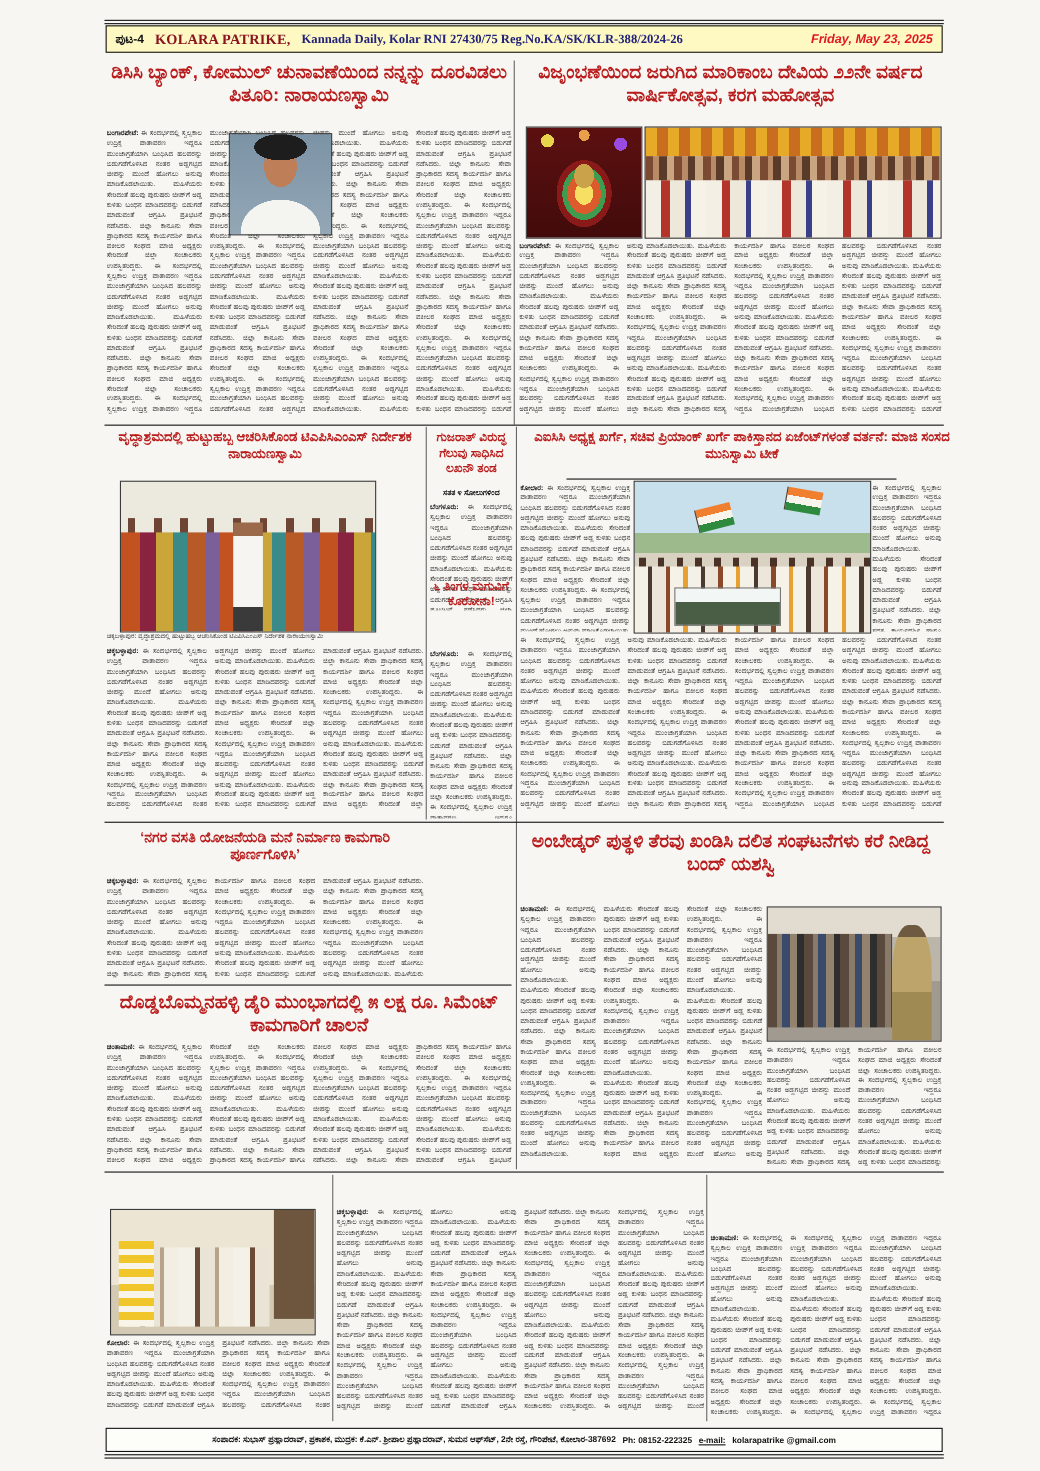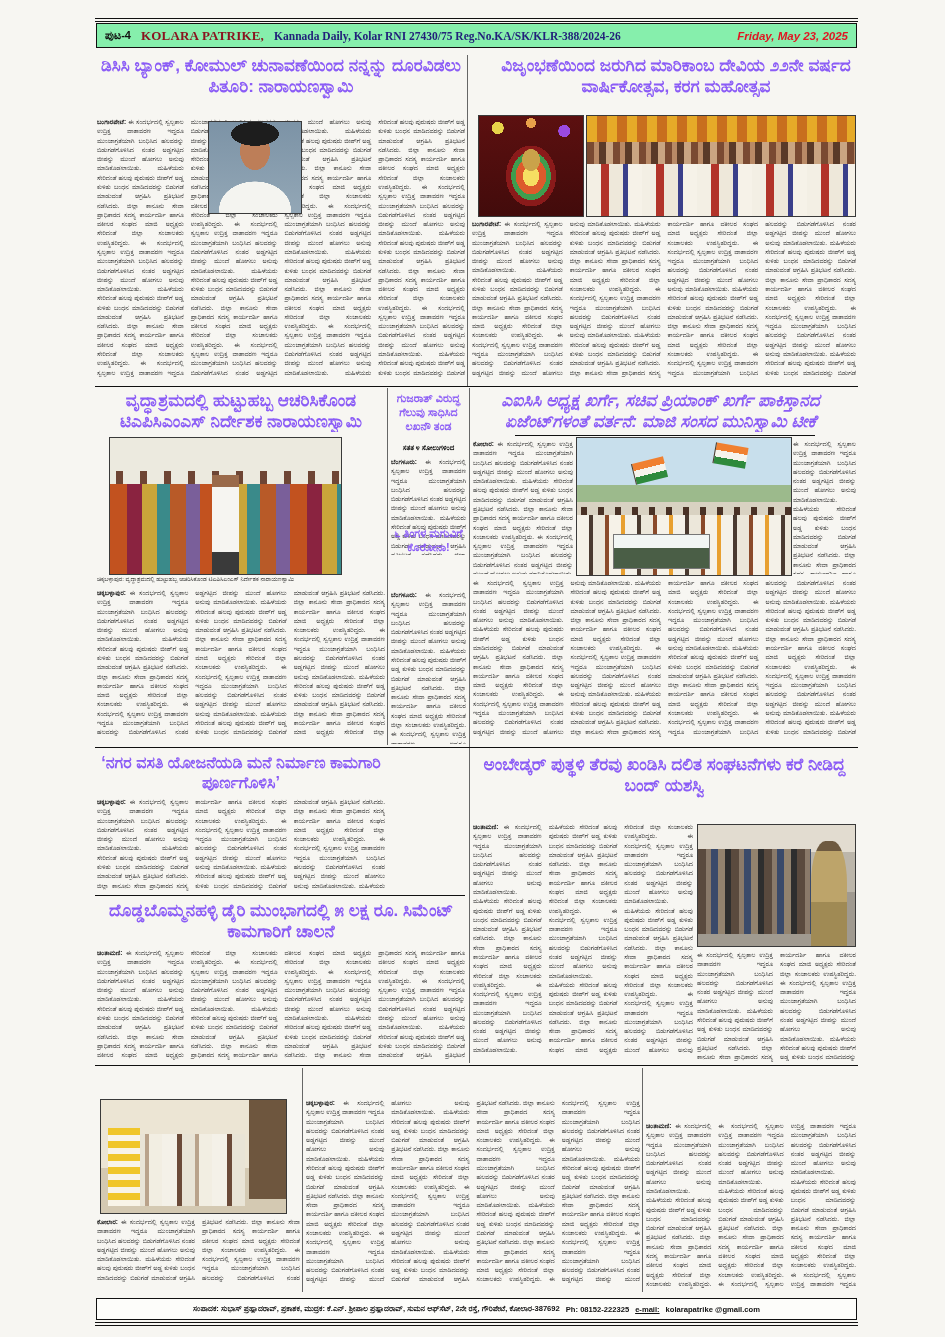--- a/index.html
+++ b/index.html
@@ -2,29 +2,29 @@
 <html><head>
 <meta charset="utf-8">
 <style>
   html,body{margin:0;padding:0;}
   body{width:945px;height:1337px;background:#f7f6f2;font-family:"Liberation Sans",sans-serif;position:relative;}
   .abs{position:absolute;}
   .frame{position:absolute;left:95px;top:18px;width:763px;height:1308px;}
   .rule-top,.rule-bottom{position:absolute;left:0;right:0;height:2px;border-top:1px solid #111;border-bottom:1px solid #111;}
   .rule-top{top:0;}
   .rule-bottom{bottom:0;}
-  .mast{position:absolute;left:1px;right:1px;top:5px;height:25px;border:1px solid #111;background:#86efac;display:flex;align-items:center;padding:0 8px;box-sizing:border-box;gap:10px;}
+  .mast{position:absolute;left:1px;right:1px;top:5px;height:25px;border:1px solid #111;background:#fef9c3;display:flex;align-items:center;padding:0 8px;box-sizing:border-box;gap:10px;}
   .mast .pg{font-weight:bold;font-size:11px;color:#111;}
   .mast .nm{font-family:"Liberation Serif",serif;font-weight:bold;font-size:13px;color:#8a1420;letter-spacing:.2px;text-align:right;}
   .mast .inf{font-family:"Liberation Serif",serif;font-weight:bold;font-size:11.5px;color:#22227a;}
   .mast .dt{margin-left:auto;font-weight:bold;font-style:italic;font-size:11.5px;color:#e01622;}
-  .hl{font-weight:bold;color:#8b5cf6;text-align:center;line-height:1.25;}
+  .hl{font-weight:bold;color:#b91c1c;text-align:center;line-height:1.25;}
   .hl-xl{font-size:17px;}
-  .hl-lg{font-size:17px;}
-  .hl-md{font-size:16px;}
+  .hl-lg{font-size:12px;}
+  .hl-md{font-size:13px;}
   .hl-sm{font-size:11px;}
   .headrule{height:1px;background:#111;}
   .bt{font-size:6.4px;line-height:1.45;text-align:justify;color:#161616;overflow:hidden;column-gap:7px;}
   .c2{column-count:2;}.c3{column-count:3;}.c4{column-count:4;}
   .dl{font-weight:bold;}
   .vline{position:absolute;width:1px;background:#666;}
   .hline{position:absolute;height:1px;background:#111;}
   .cap{font-size:6px;line-height:1.3;color:#111;overflow:hidden;}
   .photo{position:absolute;border:1px solid #3a3a3a;overflow:hidden;background:#cfc8ba;}
   .photo i{position:absolute;display:block;}
@@ -79,21 +79,21 @@
 
   <div class="abs hl hl-xl" style="left:2px;top:37px;width:368px;height:58px;overflow:hidden;">ಡಿಸಿಸಿ ಬ್ಯಾಂಕ್, ಕೋಮುಲ್ ಚುನಾವಣೆಯಿಂದ ನನ್ನನ್ನು ದೂರವಿಡಲು ಪಿತೂರಿ: ನಾರಾಯಣಸ್ವಾಮಿ</div>
   <div class="abs bt c4" style="left:2px;top:99px;width:368px;height:267px;">
     <b class="dl">ಬಂಗಾರಪೇಟೆ:</b>
     <span> ಈ ಸಂದರ್ಭದಲ್ಲಿ ಸ್ವಲ್ಪಕಾಲ ಉದ್ರಿಕ್ತ ವಾತಾವರಣ ಇದ್ದರೂ ಮುಂಜಾಗ್ರತೆಯಾಗಿ ಬಂಧಿಸಿದ ಹಲವರನ್ನು ಬಿಡುಗಡೆಗೊಳಿಸಿದ ನಂತರ ಅಡ್ಡಗಟ್ಟಿದ ಜೀಪನ್ನು ಮುಂದೆ ಹೋಗಲು ಅನುವು ಮಾಡಿಕೊಡಲಾಯಿತು. ಮಹಿಳೆಯರು ಸೇರಿದಂತೆ ಹಲವು ಪುರುಷರು ಜೀಪ್‌ಗೆ ಅಡ್ಡ ಕುಳಿತು ಬಂಧನ ಮಾಡಿದವರನ್ನು ಬಿಡುಗಡೆ ಮಾಡುವಂತೆ ಆಗ್ರಹಿಸಿ ಪ್ರತಿಭಟನೆ ನಡೆಸಿದರು. ಜಿಲ್ಲಾ ಕಾನೂನು ಸೇವಾ ಪ್ರಾಧಿಕಾರದ ಸದಸ್ಯ ಕಾರ್ಯದರ್ಶಿ ಹಾಗೂ ವಕೀಲರ ಸಂಘದ ಮಾಜಿ ಅಧ್ಯಕ್ಷರು ಸೇರಿದಂತೆ ಜಿಲ್ಲಾ ಸಂಚಾಲಕರು ಉಪಸ್ಥಿತರಿದ್ದರು. ಈ ಸಂದರ್ಭದಲ್ಲಿ ಸ್ವಲ್ಪಕಾಲ ಉದ್ರಿಕ್ತ ವಾತಾವರಣ ಇದ್ದರೂ ಮುಂಜಾಗ್ರತೆಯಾಗಿ ಬಂಧಿಸಿದ ಹಲವರನ್ನು ಬಿಡುಗಡೆಗೊಳಿಸಿದ ನಂತರ ಅಡ್ಡಗಟ್ಟಿದ ಜೀಪನ್ನು ಮುಂದೆ ಹೋಗಲು ಅನುವು ಮಾಡಿಕೊಡಲಾಯಿತು. ಮಹಿಳೆಯರು ಸೇರಿದಂತೆ ಹಲವು ಪುರುಷರು ಜೀಪ್‌ಗೆ ಅಡ್ಡ ಕುಳಿತು ಬಂಧನ ಮಾಡಿದವರನ್ನು ಬಿಡುಗಡೆ ಮಾಡುವಂತೆ ಆಗ್ರಹಿಸಿ ಪ್ರತಿಭಟನೆ ನಡೆಸಿದರು. ಜಿಲ್ಲಾ ಕಾನೂನು ಸೇವಾ ಪ್ರಾಧಿಕಾರದ ಸದಸ್ಯ ಕಾರ್ಯದರ್ಶಿ ಹಾಗೂ ವಕೀಲರ ಸಂಘದ ಮಾಜಿ ಅಧ್ಯಕ್ಷರು ಸೇರಿದಂತೆ ಜಿಲ್ಲಾ ಸಂಚಾಲಕರು ಉಪಸ್ಥಿತರಿದ್ದರು. ಈ ಸಂದರ್ಭದಲ್ಲಿ ಸ್ವಲ್ಪಕಾಲ ಉದ್ರಿಕ್ತ ವಾತಾವರಣ ಇದ್ದರೂ ಮುಂಜಾಗ್ರತೆಯಾಗಿ ಬಂಧಿಸಿದ ಹಲವರನ್ನು ಬಿಡುಗಡೆಗೊಳಿಸಿದ ನಂತರ ಅಡ್ಡಗಟ್ಟಿದ ಜೀಪನ್ನು ಮುಂದೆ ಹೋಗಲು ಅನುವು ಮಾಡಿಕೊಡಲಾಯಿತು. ಮಹಿಳೆಯರು ಸೇರಿದಂತೆ ಹಲವು ಪುರುಷರು ಜೀಪ್‌ಗೆ ಅಡ್ಡ ಕುಳಿತು ಬಂಧನ ಮಾಡಿದವರನ್ನು ಬಿಡುಗಡೆ ಮಾಡುವಂತೆ ಆಗ್ರಹಿಸಿ ಪ್ರತಿಭಟನೆ ನಡೆಸಿದರು. ಜಿಲ್ಲಾ ಕಾನೂನು ಸೇವಾ ಪ್ರಾಧಿಕಾರದ ಸದಸ್ಯ ಕಾರ್ಯದರ್ಶಿ ಹಾಗೂ ವಕೀಲರ ಸಂಘದ ಮಾಜಿ ಅಧ್ಯಕ್ಷರು ಸೇರಿದಂತೆ ಜಿಲ್ಲಾ ಸಂಚಾಲಕರು ಉಪಸ್ಥಿತರಿದ್ದರು. ಈ ಸಂದರ್ಭದಲ್ಲಿ ಸ್ವಲ್ಪಕಾಲ ಉದ್ರಿಕ್ತ ವಾತಾವರಣ ಇದ್ದರೂ ಮುಂಜಾಗ್ರತೆಯಾಗಿ ಬಂಧಿಸಿದ ಹಲವರನ್ನು ಬಿಡುಗಡೆಗೊಳಿಸಿದ ನಂತರ ಅಡ್ಡಗಟ್ಟಿದ ಜೀಪನ್ನು ಮುಂದೆ ಹೋಗಲು ಅನುವು ಮಾಡಿಕೊಡಲಾಯಿತು. ಮಹಿಳೆಯರು ಸೇರಿದಂತೆ ಹಲವು ಪುರುಷರು ಜೀಪ್‌ಗೆ ಅಡ್ಡ ಕುಳಿತು ಬಂಧನ ಮಾಡಿದವರನ್ನು ಬಿಡುಗಡೆ ಮಾಡುವಂತೆ ಆಗ್ರಹಿಸಿ ಪ್ರತಿಭಟನೆ ನಡೆಸಿದರು. ಜಿಲ್ಲಾ ಕಾನೂನು ಸೇವಾ ಪ್ರಾಧಿಕಾರದ ಸದಸ್ಯ ಕಾರ್ಯದರ್ಶಿ ಹಾಗೂ ವಕೀಲರ ಸಂಘದ ಮಾಜಿ ಅಧ್ಯಕ್ಷರು ಸೇರಿದಂತೆ ಜಿಲ್ಲಾ ಸಂಚಾಲಕರು ಉಪಸ್ಥಿತರಿದ್ದರು. ಈ ಸಂದರ್ಭದಲ್ಲಿ ಸ್ವಲ್ಪಕಾಲ ಉದ್ರಿಕ್ತ ವಾತಾವರಣ ಇದ್ದರೂ ಮುಂಜಾಗ್ರತೆಯಾಗಿ ಬಂಧಿಸಿದ ಹಲವರನ್ನು ಬಿಡುಗಡೆಗೊಳಿಸಿದ ನಂತರ ಅಡ್ಡಗಟ್ಟಿದ ಜೀಪನ್ನು ಮುಂದೆ ಹೋಗಲು ಅನುವು ಮಾಡಿಕೊಡಲಾಯಿತು. ಮಹಿಳೆಯರು ಸೇರಿದಂತೆ ಹಲವು ಪುರುಷರು ಜೀಪ್‌ಗೆ ಅಡ್ಡ ಕುಳಿತು ಬಂಧನ ಮಾಡಿದವರನ್ನು ಬಿಡುಗಡೆ ಮಾಡುವಂತೆ ಆಗ್ರಹಿಸಿ ಪ್ರತಿಭಟನೆ ನಡೆಸಿದರು. ಜಿಲ್ಲಾ ಕಾನೂನು ಸೇವಾ ಪ್ರಾಧಿಕಾರದ ಸದಸ್ಯ ಕಾರ್ಯದರ್ಶಿ ಹಾಗೂ ವಕೀಲರ ಸಂಘದ ಮಾಜಿ ಅಧ್ಯಕ್ಷರು ಸೇರಿದಂತೆ ಜಿಲ್ಲಾ ಸಂಚಾಲಕರು ಉಪಸ್ಥಿತರಿದ್ದರು. ಈ ಸಂದರ್ಭದಲ್ಲಿ ಸ್ವಲ್ಪಕಾಲ ಉದ್ರಿಕ್ತ ವಾತಾವರಣ ಇದ್ದರೂ ಮುಂಜಾಗ್ರತೆಯಾಗಿ ಬಂಧಿಸಿದ ಹಲವರನ್ನು ಬಿಡುಗಡೆಗೊಳಿಸಿದ ನಂತರ ಅಡ್ಡಗಟ್ಟಿದ ಜೀಪನ್ನು ಮುಂದೆ ಹೋಗಲು ಅನುವು ಮಾಡಿಕೊಡಲಾಯಿತು. ಮಹಿಳೆಯರು ಸೇರಿದಂತೆ ಹಲವು ಪುರುಷರು ಜೀಪ್‌ಗೆ ಅಡ್ಡ ಕುಳಿತು ಬಂಧನ ಮಾಡಿದವರನ್ನು ಬಿಡುಗಡೆ ಮಾಡುವಂತೆ ಆಗ್ರಹಿಸಿ ಪ್ರತಿಭಟನೆ ನಡೆಸಿದರು. ಜಿಲ್ಲಾ ಕಾನೂನು ಸೇವಾ ಪ್ರಾಧಿಕಾರದ ಸದಸ್ಯ ಕಾರ್ಯದರ್ಶಿ ಹಾಗೂ ವಕೀಲರ ಸಂಘದ ಮಾಜಿ ಅಧ್ಯಕ್ಷರು ಸೇರಿದಂತೆ ಜಿಲ್ಲಾ ಸಂಚಾಲಕರು ಉಪಸ್ಥಿತರಿದ್ದರು. ಈ ಸಂದರ್ಭದಲ್ಲಿ ಸ್ವಲ್ಪಕಾಲ ಉದ್ರಿಕ್ತ ವಾತಾವರಣ ಇದ್ದರೂ ಮುಂಜಾಗ್ರತೆಯಾಗಿ ಬಂಧಿಸಿದ ಹಲವರನ್ನು ಬಿಡುಗಡೆಗೊಳಿಸಿದ ನಂತರ ಅಡ್ಡಗಟ್ಟಿದ ಜೀಪನ್ನು ಮುಂದೆ ಹೋಗಲು ಅನುವು ಮಾಡಿಕೊಡಲಾಯಿತು. ಮಹಿಳೆಯರು ಸೇರಿದಂತೆ ಹಲವು ಪುರುಷರು ಜೀಪ್‌ಗೆ ಅಡ್ಡ ಕುಳಿತು ಬಂಧನ ಮಾಡಿದವರನ್ನು ಬಿಡುಗಡೆ ಮಾಡುವಂತೆ ಆಗ್ರಹಿಸಿ ಪ್ರತಿಭಟನೆ ನಡೆಸಿದರು. ಜಿಲ್ಲಾ ಕಾನೂನು ಸೇವಾ ಪ್ರಾಧಿಕಾರದ ಸದಸ್ಯ ಕಾರ್ಯದರ್ಶಿ ಹಾಗೂ ವಕೀಲರ ಸಂಘದ ಮಾಜಿ ಅಧ್ಯಕ್ಷರು ಸೇರಿದಂತೆ ಜಿಲ್ಲಾ ಸಂಚಾಲಕರು ಉಪಸ್ಥಿತರಿದ್ದರು. ಈ ಸಂದರ್ಭದಲ್ಲಿ ಸ್ವಲ್ಪಕಾಲ ಉದ್ರಿಕ್ತ ವಾತಾವರಣ ಇದ್ದರೂ ಮುಂಜಾಗ್ರತೆಯಾಗಿ ಬಂಧಿಸಿದ ಹಲವರನ್ನು ಬಿಡುಗಡೆಗೊಳಿಸಿದ ನಂತರ ಅಡ್ಡಗಟ್ಟಿದ ಜೀಪನ್ನು ಮುಂದೆ ಹೋಗಲು ಅನುವು ಮಾಡಿಕೊಡಲಾಯಿತು. ಮಹಿಳೆಯರು ಸೇರಿದಂತೆ ಹಲವು ಪುರುಷರು ಜೀಪ್‌ಗೆ ಅಡ್ಡ ಕುಳಿತು ಬಂಧನ ಮಾಡಿದವರನ್ನು ಬಿಡುಗಡೆ ಮಾಡುವಂತೆ ಆಗ್ರಹಿಸಿ ಪ್ರತಿಭಟನೆ ನಡೆಸಿದರು. ಜಿಲ್ಲಾ ಕಾನೂನು ಸೇವಾ ಪ್ರಾಧಿಕಾರದ ಸದಸ್ಯ ಕಾರ್ಯದರ್ಶಿ ಹಾಗೂ ವಕೀಲರ ಸಂಘದ ಮಾಜಿ ಅಧ್ಯಕ್ಷರು ಸೇರಿದಂತೆ ಜಿಲ್ಲಾ ಸಂಚಾಲಕರು ಉಪಸ್ಥಿತರಿದ್ದರು. ಈ ಸಂದರ್ಭದಲ್ಲಿ ಸ್ವಲ್ಪಕಾಲ ಉದ್ರಿಕ್ತ ವಾತಾವರಣ ಇದ್ದರೂ ಮುಂಜಾಗ್ರತೆಯಾಗಿ ಬಂಧಿಸಿದ ಹಲವರನ್ನು ಬಿಡುಗಡೆಗೊಳಿಸಿದ ನಂತರ ಅಡ್ಡಗಟ್ಟಿದ ಜೀಪನ್ನು ಮುಂದೆ ಹೋಗಲು ಅನುವು ಮಾಡಿಕೊಡಲಾಯಿತು. ಮಹಿಳೆಯರು ಸೇರಿದಂತೆ ಹಲವು ಪುರುಷರು ಜೀಪ್‌ಗೆ ಅಡ್ಡ ಕುಳಿತು ಬಂಧನ ಮಾಡಿದವರನ್ನು ಬಿಡುಗಡೆ ಮಾಡುವಂತೆ ಆಗ್ರಹಿಸಿ ಪ್ರತಿಭಟನೆ ನಡೆಸಿದರು. ಜಿಲ್ಲಾ ಕಾನೂನು ಸೇವಾ ಪ್ರಾಧಿಕಾರದ ಸದಸ್ಯ ಕಾರ್ಯದರ್ಶಿ ಹಾಗೂ ವಕೀಲರ ಸಂಘದ ಮಾಜಿ ಅಧ್ಯಕ್ಷರು ಸೇರಿದಂತೆ ಜಿಲ್ಲಾ ಸಂಚಾಲಕರು ಉಪಸ್ಥಿತರಿದ್ದರು. ಈ ಸಂದರ್ಭದಲ್ಲಿ ಸ್ವಲ್ಪಕಾಲ ಉದ್ರಿಕ್ತ ವಾತಾವರಣ ಇದ್ದರೂ ಮುಂಜಾಗ್ರತೆಯಾಗಿ ಬಂಧಿಸಿದ ಹಲವರನ್ನು ಬಿಡುಗಡೆಗೊಳಿಸಿದ ನಂತರ ಅಡ್ಡಗಟ್ಟಿದ ಜೀಪನ್ನು ಮುಂದೆ ಹೋಗಲು ಅನುವು ಮಾಡಿಕೊಡಲಾಯಿತು. ಮಹಿಳೆಯರು ಸೇರಿದಂತೆ ಹಲವು ಪುರುಷರು ಜೀಪ್‌ಗೆ ಅಡ್ಡ ಕುಳಿತು ಬಂಧನ ಮಾಡಿದವರನ್ನು ಬಿಡುಗಡೆ ಮಾಡುವಂತೆ ಆಗ್ರಹಿಸಿ ಪ್ರತಿಭಟನೆ ನಡೆಸಿದರು. ಜಿಲ್ಲಾ ಕಾನೂನು ಸೇವಾ ಪ್ರಾಧಿಕಾರದ ಸದಸ್ಯ ಕಾರ್ಯದರ್ಶಿ ಹಾಗೂ ವಕೀಲರ ಸಂಘದ ಮಾಜಿ ಅಧ್ಯಕ್ಷರು ಸೇರಿದಂತೆ ಜಿಲ್ಲಾ ಸಂಚಾಲಕರು ಉಪಸ್ಥಿತರಿದ್ದರು. ಈ ಸಂದರ್ಭದಲ್ಲಿ ಸ್ವಲ್ಪಕಾಲ ಉದ್ರಿಕ್ತ ವಾತಾವರಣ ಇದ್ದರೂ ಮುಂಜಾಗ್ರತೆಯಾಗಿ ಬಂಧಿಸಿದ ಹಲವರನ್ನು ಬಿಡುಗಡೆಗೊಳಿಸಿದ ನಂತರ ಅಡ್ಡಗಟ್ಟಿದ ಜೀಪನ್ನು ಮುಂದೆ ಹೋಗಲು ಅನುವು ಮಾಡಿಕೊಡಲಾಯಿತು. ಮಹಿಳೆಯರು ಸೇರಿದಂತೆ ಹಲವು ಪುರುಷರು ಜೀಪ್‌ಗೆ ಅಡ್ಡ ಕುಳಿತು ಬಂಧನ ಮಾಡಿದವರನ್ನು ಬಿಡುಗಡೆ ಮಾಡುವಂತೆ ಆಗ್ರಹಿಸಿ ಪ್ರತಿಭಟನೆ ನಡೆಸಿದರು. ಜಿಲ್ಲಾ ಕಾನೂನು ಸೇವಾ ಪ್ರಾಧಿಕಾರದ ಸದಸ್ಯ ಕಾರ್ಯದರ್ಶಿ ಹಾಗೂ ವಕೀಲರ ಸಂಘದ ಮಾಜಿ ಅಧ್ಯಕ್ಷರು ಸೇರಿದಂತೆ ಜಿಲ್ಲಾ ಸಂಚಾಲಕರು ಉಪಸ್ಥಿತರಿದ್ದರು. ಈ ಸಂದರ್ಭದಲ್ಲಿ ಸ್ವಲ್ಪಕಾಲ ಉದ್ರಿಕ್ತ ವಾತಾವರಣ ಇದ್ದರೂ ಮುಂಜಾಗ್ರತೆಯಾಗಿ ಬಂಧಿಸಿದ ಹಲವರನ್ನು ಬಿಡುಗಡೆಗೊಳಿಸಿದ ನಂತರ ಅಡ್ಡಗಟ್ಟಿದ ಜೀಪನ್ನು ಮುಂದೆ ಹೋಗಲು ಅನುವು ಮಾಡಿಕೊಡಲಾಯಿತು. ಮಹಿಳೆಯರು ಸೇರಿದಂತೆ ಹಲವು ಪುರುಷರು ಜೀಪ್‌ಗೆ ಅಡ್ಡ ಕುಳಿತು ಬಂಧನ ಮಾಡಿದವರನ್ನು ಬಿಡುಗಡೆ ಮಾಡುವಂತೆ ಆಗ್ರಹಿಸಿ ಪ್ರತಿಭಟನೆ ನಡೆಸಿದರು. ಜಿಲ್ಲಾ ಕಾನೂನು ಸೇವಾ ಪ್ರಾಧಿಕಾರದ ಸದಸ್ಯ ಕಾರ್ಯದರ್ಶಿ ಹಾಗೂ ವಕೀಲರ ಸಂಘದ ಮಾಜಿ ಅಧ್ಯಕ್ಷರು ಸೇರಿದಂತೆ ಜಿಲ್ಲಾ ಸಂಚಾಲಕರು ಉಪಸ್ಥಿತರಿದ್ದರು.</span>
   </div>
   <div class="photo ph-portrait" style="left:113px;top:103px;width:92px;height:91px;"></div>
 
   <div class="vline" style="left:372px;top:37px;height:331px;"></div>
 
-  <div class="abs hl hl-xl" style="left:389px;top:37px;width:384px;height:58px;overflow:hidden;">ವಿಜೃಂಭಣೆಯಿಂದ ಜರುಗಿದ ಮಾರಿಕಾಂಬ ದೇವಿಯ ೨೨ನೇ ವರ್ಷದ ವಾರ್ಷಿಕೋತ್ಸವ, ಕರಗ ಮಹೋತ್ಸವ</div>
+  <div class="abs hl hl-xl" style="left:377px;top:37px;width:384px;height:58px;overflow:hidden;">ವಿಜೃಂಭಣೆಯಿಂದ ಜರುಗಿದ ಮಾರಿಕಾಂಬ ದೇವಿಯ ೨೨ನೇ ವರ್ಷದ ವಾರ್ಷಿಕೋತ್ಸವ, ಕರಗ ಮಹೋತ್ಸವ</div>
   <div class="photo ph-deity" style="left:383px;top:97px;width:104px;height:100px;"></div>
   <div class="photo ph-temple" style="left:491px;top:97px;width:268px;height:100px;">
     <i class="tband"></i>
     <i class="hband"></i>
     <i class="bband"></i>
   </div>
   <div class="abs bt c4" style="left:377px;top:201px;width:384px;height:165px;">
     <b class="dl">ಬಂಗಾರಪೇಟೆ:</b>
     <span> ಈ ಸಂದರ್ಭದಲ್ಲಿ ಸ್ವಲ್ಪಕಾಲ ಉದ್ರಿಕ್ತ ವಾತಾವರಣ ಇದ್ದರೂ ಮುಂಜಾಗ್ರತೆಯಾಗಿ ಬಂಧಿಸಿದ ಹಲವರನ್ನು ಬಿಡುಗಡೆಗೊಳಿಸಿದ ನಂತರ ಅಡ್ಡಗಟ್ಟಿದ ಜೀಪನ್ನು ಮುಂದೆ ಹೋಗಲು ಅನುವು ಮಾಡಿಕೊಡಲಾಯಿತು. ಮಹಿಳೆಯರು ಸೇರಿದಂತೆ ಹಲವು ಪುರುಷರು ಜೀಪ್‌ಗೆ ಅಡ್ಡ ಕುಳಿತು ಬಂಧನ ಮಾಡಿದವರನ್ನು ಬಿಡುಗಡೆ ಮಾಡುವಂತೆ ಆಗ್ರಹಿಸಿ ಪ್ರತಿಭಟನೆ ನಡೆಸಿದರು. ಜಿಲ್ಲಾ ಕಾನೂನು ಸೇವಾ ಪ್ರಾಧಿಕಾರದ ಸದಸ್ಯ ಕಾರ್ಯದರ್ಶಿ ಹಾಗೂ ವಕೀಲರ ಸಂಘದ ಮಾಜಿ ಅಧ್ಯಕ್ಷರು ಸೇರಿದಂತೆ ಜಿಲ್ಲಾ ಸಂಚಾಲಕರು ಉಪಸ್ಥಿತರಿದ್ದರು. ಈ ಸಂದರ್ಭದಲ್ಲಿ ಸ್ವಲ್ಪಕಾಲ ಉದ್ರಿಕ್ತ ವಾತಾವರಣ ಇದ್ದರೂ ಮುಂಜಾಗ್ರತೆಯಾಗಿ ಬಂಧಿಸಿದ ಹಲವರನ್ನು ಬಿಡುಗಡೆಗೊಳಿಸಿದ ನಂತರ ಅಡ್ಡಗಟ್ಟಿದ ಜೀಪನ್ನು ಮುಂದೆ ಹೋಗಲು ಅನುವು ಮಾಡಿಕೊಡಲಾಯಿತು. ಮಹಿಳೆಯರು ಸೇರಿದಂತೆ ಹಲವು ಪುರುಷರು ಜೀಪ್‌ಗೆ ಅಡ್ಡ ಕುಳಿತು ಬಂಧನ ಮಾಡಿದವರನ್ನು ಬಿಡುಗಡೆ ಮಾಡುವಂತೆ ಆಗ್ರಹಿಸಿ ಪ್ರತಿಭಟನೆ ನಡೆಸಿದರು. ಜಿಲ್ಲಾ ಕಾನೂನು ಸೇವಾ ಪ್ರಾಧಿಕಾರದ ಸದಸ್ಯ ಕಾರ್ಯದರ್ಶಿ ಹಾಗೂ ವಕೀಲರ ಸಂಘದ ಮಾಜಿ ಅಧ್ಯಕ್ಷರು ಸೇರಿದಂತೆ ಜಿಲ್ಲಾ ಸಂಚಾಲಕರು ಉಪಸ್ಥಿತರಿದ್ದರು. ಈ ಸಂದರ್ಭದಲ್ಲಿ ಸ್ವಲ್ಪಕಾಲ ಉದ್ರಿಕ್ತ ವಾತಾವರಣ ಇದ್ದರೂ ಮುಂಜಾಗ್ರತೆಯಾಗಿ ಬಂಧಿಸಿದ ಹಲವರನ್ನು ಬಿಡುಗಡೆಗೊಳಿಸಿದ ನಂತರ ಅಡ್ಡಗಟ್ಟಿದ ಜೀಪನ್ನು ಮುಂದೆ ಹೋಗಲು ಅನುವು ಮಾಡಿಕೊಡಲಾಯಿತು. ಮಹಿಳೆಯರು ಸೇರಿದಂತೆ ಹಲವು ಪುರುಷರು ಜೀಪ್‌ಗೆ ಅಡ್ಡ ಕುಳಿತು ಬಂಧನ ಮಾಡಿದವರನ್ನು ಬಿಡುಗಡೆ ಮಾಡುವಂತೆ ಆಗ್ರಹಿಸಿ ಪ್ರತಿಭಟನೆ ನಡೆಸಿದರು. ಜಿಲ್ಲಾ ಕಾನೂನು ಸೇವಾ ಪ್ರಾಧಿಕಾರದ ಸದಸ್ಯ ಕಾರ್ಯದರ್ಶಿ ಹಾಗೂ ವಕೀಲರ ಸಂಘದ ಮಾಜಿ ಅಧ್ಯಕ್ಷರು ಸೇರಿದಂತೆ ಜಿಲ್ಲಾ ಸಂಚಾಲಕರು ಉಪಸ್ಥಿತರಿದ್ದರು. ಈ ಸಂದರ್ಭದಲ್ಲಿ ಸ್ವಲ್ಪಕಾಲ ಉದ್ರಿಕ್ತ ವಾತಾವರಣ ಇದ್ದರೂ ಮುಂಜಾಗ್ರತೆಯಾಗಿ ಬಂಧಿಸಿದ ಹಲವರನ್ನು ಬಿಡುಗಡೆಗೊಳಿಸಿದ ನಂತರ ಅಡ್ಡಗಟ್ಟಿದ ಜೀಪನ್ನು ಮುಂದೆ ಹೋಗಲು ಅನುವು ಮಾಡಿಕೊಡಲಾಯಿತು. ಮಹಿಳೆಯರು ಸೇರಿದಂತೆ ಹಲವು ಪುರುಷರು ಜೀಪ್‌ಗೆ ಅಡ್ಡ ಕುಳಿತು ಬಂಧನ ಮಾಡಿದವರನ್ನು ಬಿಡುಗಡೆ ಮಾಡುವಂತೆ ಆಗ್ರಹಿಸಿ ಪ್ರತಿಭಟನೆ ನಡೆಸಿದರು. ಜಿಲ್ಲಾ ಕಾನೂನು ಸೇವಾ ಪ್ರಾಧಿಕಾರದ ಸದಸ್ಯ ಕಾರ್ಯದರ್ಶಿ ಹಾಗೂ ವಕೀಲರ ಸಂಘದ ಮಾಜಿ ಅಧ್ಯಕ್ಷರು ಸೇರಿದಂತೆ ಜಿಲ್ಲಾ ಸಂಚಾಲಕರು ಉಪಸ್ಥಿತರಿದ್ದರು. ಈ ಸಂದರ್ಭದಲ್ಲಿ ಸ್ವಲ್ಪಕಾಲ ಉದ್ರಿಕ್ತ ವಾತಾವರಣ ಇದ್ದರೂ ಮುಂಜಾಗ್ರತೆಯಾಗಿ ಬಂಧಿಸಿದ ಹಲವರನ್ನು ಬಿಡುಗಡೆಗೊಳಿಸಿದ ನಂತರ ಅಡ್ಡಗಟ್ಟಿದ ಜೀಪನ್ನು ಮುಂದೆ ಹೋಗಲು ಅನುವು ಮಾಡಿಕೊಡಲಾಯಿತು. ಮಹಿಳೆಯರು ಸೇರಿದಂತೆ ಹಲವು ಪುರುಷರು ಜೀಪ್‌ಗೆ ಅಡ್ಡ ಕುಳಿತು ಬಂಧನ ಮಾಡಿದವರನ್ನು ಬಿಡುಗಡೆ ಮಾಡುವಂತೆ ಆಗ್ರಹಿಸಿ ಪ್ರತಿಭಟನೆ ನಡೆಸಿದರು. ಜಿಲ್ಲಾ ಕಾನೂನು ಸೇವಾ ಪ್ರಾಧಿಕಾರದ ಸದಸ್ಯ ಕಾರ್ಯದರ್ಶಿ ಹಾಗೂ ವಕೀಲರ ಸಂಘದ ಮಾಜಿ ಅಧ್ಯಕ್ಷರು ಸೇರಿದಂತೆ ಜಿಲ್ಲಾ ಸಂಚಾಲಕರು ಉಪಸ್ಥಿತರಿದ್ದರು. ಈ ಸಂದರ್ಭದಲ್ಲಿ ಸ್ವಲ್ಪಕಾಲ ಉದ್ರಿಕ್ತ ವಾತಾವರಣ ಇದ್ದರೂ ಮುಂಜಾಗ್ರತೆಯಾಗಿ ಬಂಧಿಸಿದ ಹಲವರನ್ನು ಬಿಡುಗಡೆಗೊಳಿಸಿದ ನಂತರ ಅಡ್ಡಗಟ್ಟಿದ ಜೀಪನ್ನು ಮುಂದೆ ಹೋಗಲು ಅನುವು ಮಾಡಿಕೊಡಲಾಯಿತು. ಮಹಿಳೆಯರು ಸೇರಿದಂತೆ ಹಲವು ಪುರುಷರು ಜೀಪ್‌ಗೆ ಅಡ್ಡ ಕುಳಿತು ಬಂಧನ ಮಾಡಿದವರನ್ನು ಬಿಡುಗಡೆ ಮಾಡುವಂತೆ ಆಗ್ರಹಿಸಿ ಪ್ರತಿಭಟನೆ ನಡೆಸಿದರು. ಜಿಲ್ಲಾ ಕಾನೂನು ಸೇವಾ ಪ್ರಾಧಿಕಾರದ ಸದಸ್ಯ ಕಾರ್ಯದರ್ಶಿ ಹಾಗೂ ವಕೀಲರ ಸಂಘದ ಮಾಜಿ ಅಧ್ಯಕ್ಷರು ಸೇರಿದಂತೆ ಜಿಲ್ಲಾ ಸಂಚಾಲಕರು ಉಪಸ್ಥಿತರಿದ್ದರು. ಈ ಸಂದರ್ಭದಲ್ಲಿ ಸ್ವಲ್ಪಕಾಲ ಉದ್ರಿಕ್ತ ವಾತಾವರಣ ಇದ್ದರೂ ಮುಂಜಾಗ್ರತೆಯಾಗಿ ಬಂಧಿಸಿದ ಹಲವರನ್ನು ಬಿಡುಗಡೆಗೊಳಿಸಿದ ನಂತರ ಅಡ್ಡಗಟ್ಟಿದ ಜೀಪನ್ನು ಮುಂದೆ ಹೋಗಲು ಅನುವು ಮಾಡಿಕೊಡಲಾಯಿತು. ಮಹಿಳೆಯರು ಸೇರಿದಂತೆ ಹಲವು ಪುರುಷರು ಜೀಪ್‌ಗೆ ಅಡ್ಡ ಕುಳಿತು ಬಂಧನ ಮಾಡಿದವರನ್ನು ಬಿಡುಗಡೆ ಮಾಡುವಂತೆ ಆಗ್ರಹಿಸಿ ಪ್ರತಿಭಟನೆ ನಡೆಸಿದರು. ಜಿಲ್ಲಾ ಕಾನೂನು ಸೇವಾ ಪ್ರಾಧಿಕಾರದ ಸದಸ್ಯ ಕಾರ್ಯದರ್ಶಿ ಹಾಗೂ ವಕೀಲರ ಸಂಘದ ಮಾಜಿ ಅಧ್ಯಕ್ಷರು ಸೇರಿದಂತೆ ಜಿಲ್ಲಾ ಸಂಚಾಲಕರು ಉಪಸ್ಥಿತರಿದ್ದರು. ಈ ಸಂದರ್ಭದಲ್ಲಿ ಸ್ವಲ್ಪಕಾಲ ಉದ್ರಿಕ್ತ ವಾತಾವರಣ ಇದ್ದರೂ ಮುಂಜಾಗ್ರತೆಯಾಗಿ ಬಂಧಿಸಿದ ಹಲವರನ್ನು ಬಿಡುಗಡೆಗೊಳಿಸಿದ ನಂತರ ಅಡ್ಡಗಟ್ಟಿದ ಜೀಪನ್ನು ಮುಂದೆ ಹೋಗಲು ಅನುವು ಮಾಡಿಕೊಡಲಾಯಿತು. ಮಹಿಳೆಯರು ಸೇರಿದಂತೆ ಹಲವು ಪುರುಷರು ಜೀಪ್‌ಗೆ ಅಡ್ಡ ಕುಳಿತು ಬಂಧನ ಮಾಡಿದವರನ್ನು ಬಿಡುಗಡೆ ಮಾಡುವಂತೆ ಆಗ್ರಹಿಸಿ ಪ್ರತಿಭಟನೆ ನಡೆಸಿದರು. ಜಿಲ್ಲಾ ಕಾನೂನು ಸೇವಾ ಪ್ರಾಧಿಕಾರದ ಸದಸ್ಯ ಕಾರ್ಯದರ್ಶಿ ಹಾಗೂ ವಕೀಲರ ಸಂಘದ ಮಾಜಿ ಅಧ್ಯಕ್ಷರು ಸೇರಿದಂತೆ ಜಿಲ್ಲಾ ಸಂಚಾಲಕರು ಉಪಸ್ಥಿತರಿದ್ದರು.</span>
   </div>
@@ -121,21 +121,21 @@
     <span> ಈ ಸಂದರ್ಭದಲ್ಲಿ ಸ್ವಲ್ಪಕಾಲ ಉದ್ರಿಕ್ತ ವಾತಾವರಣ ಇದ್ದರೂ ಮುಂಜಾಗ್ರತೆಯಾಗಿ ಬಂಧಿಸಿದ ಹಲವರನ್ನು ಬಿಡುಗಡೆಗೊಳಿಸಿದ ನಂತರ ಅಡ್ಡಗಟ್ಟಿದ ಜೀಪನ್ನು ಮುಂದೆ ಹೋಗಲು ಅನುವು ಮಾಡಿಕೊಡಲಾಯಿತು. ಮಹಿಳೆಯರು ಸೇರಿದಂತೆ ಹಲವು ಪುರುಷರು ಜೀಪ್‌ಗೆ ಅಡ್ಡ ಕುಳಿತು ಬಂಧನ ಮಾಡಿದವರನ್ನು ಬಿಡುಗಡೆ ಮಾಡುವಂತೆ ಆಗ್ರಹಿಸಿ ಪ್ರತಿಭಟನೆ ನಡೆಸಿದರು. ಜಿಲ್ಲಾ ಕಾನೂನು ಸೇವಾ ಪ್ರಾಧಿಕಾರದ ಸದಸ್ಯ ಕಾರ್ಯದರ್ಶಿ ಹಾಗೂ ವಕೀಲರ ಸಂಘದ ಮಾಜಿ ಅಧ್ಯಕ್ಷರು ಸೇರಿದಂತೆ ಜಿಲ್ಲಾ ಸಂಚಾಲಕರು ಉಪಸ್ಥಿತರಿದ್ದರು. ಈ ಸಂದರ್ಭದಲ್ಲಿ ಸ್ವಲ್ಪಕಾಲ ಉದ್ರಿಕ್ತ ವಾತಾವರಣ ಇದ್ದರೂ ಮುಂಜಾಗ್ರತೆಯಾಗಿ ಬಂಧಿಸಿದ ಹಲವರನ್ನು ಬಿಡುಗಡೆಗೊಳಿಸಿದ ನಂತರ ಅಡ್ಡಗಟ್ಟಿದ ಜೀಪನ್ನು ಮುಂದೆ ಹೋಗಲು ಅನುವು ಮಾಡಿಕೊಡಲಾಯಿತು. ಮಹಿಳೆಯರು ಸೇರಿದಂತೆ ಹಲವು ಪುರುಷರು ಜೀಪ್‌ಗೆ ಅಡ್ಡ ಕುಳಿತು ಬಂಧನ ಮಾಡಿದವರನ್ನು ಬಿಡುಗಡೆ ಮಾಡುವಂತೆ ಆಗ್ರಹಿಸಿ ಪ್ರತಿಭಟನೆ ನಡೆಸಿದರು. ಜಿಲ್ಲಾ ಕಾನೂನು ಸೇವಾ ಪ್ರಾಧಿಕಾರದ ಸದಸ್ಯ ಕಾರ್ಯದರ್ಶಿ ಹಾಗೂ ವಕೀಲರ ಸಂಘದ ಮಾಜಿ ಅಧ್ಯಕ್ಷರು ಸೇರಿದಂತೆ ಜಿಲ್ಲಾ ಸಂಚಾಲಕರು ಉಪಸ್ಥಿತರಿದ್ದರು.</span>
   </div>
   <div class="abs hl hl-sm" style="left:296px;top:509px;width:75px;height:28px;overflow:hidden;">೬ ತಿಂಗಳ ಮಗುವಿಗೆ ಕೊರೋನಾ!</div>
   <div class="abs bt" style="left:296px;top:572px;width:75px;height:154px;">
     <b class="dl">ಬೆಂಗಳೂರು:</b>
     <span> ಈ ಸಂದರ್ಭದಲ್ಲಿ ಸ್ವಲ್ಪಕಾಲ ಉದ್ರಿಕ್ತ ವಾತಾವರಣ ಇದ್ದರೂ ಮುಂಜಾಗ್ರತೆಯಾಗಿ ಬಂಧಿಸಿದ ಹಲವರನ್ನು ಬಿಡುಗಡೆಗೊಳಿಸಿದ ನಂತರ ಅಡ್ಡಗಟ್ಟಿದ ಜೀಪನ್ನು ಮುಂದೆ ಹೋಗಲು ಅನುವು ಮಾಡಿಕೊಡಲಾಯಿತು. ಮಹಿಳೆಯರು ಸೇರಿದಂತೆ ಹಲವು ಪುರುಷರು ಜೀಪ್‌ಗೆ ಅಡ್ಡ ಕುಳಿತು ಬಂಧನ ಮಾಡಿದವರನ್ನು ಬಿಡುಗಡೆ ಮಾಡುವಂತೆ ಆಗ್ರಹಿಸಿ ಪ್ರತಿಭಟನೆ ನಡೆಸಿದರು. ಜಿಲ್ಲಾ ಕಾನೂನು ಸೇವಾ ಪ್ರಾಧಿಕಾರದ ಸದಸ್ಯ ಕಾರ್ಯದರ್ಶಿ ಹಾಗೂ ವಕೀಲರ ಸಂಘದ ಮಾಜಿ ಅಧ್ಯಕ್ಷರು ಸೇರಿದಂತೆ ಜಿಲ್ಲಾ ಸಂಚಾಲಕರು ಉಪಸ್ಥಿತರಿದ್ದರು. ಈ ಸಂದರ್ಭದಲ್ಲಿ ಸ್ವಲ್ಪಕಾಲ ಉದ್ರಿಕ್ತ ವಾತಾವರಣ ಇದ್ದರೂ ಮುಂಜಾಗ್ರತೆಯಾಗಿ ಬಂಧಿಸಿದ ಹಲವರನ್ನು ಬಿಡುಗಡೆಗೊಳಿಸಿದ ನಂತರ ಅಡ್ಡಗಟ್ಟಿದ ಜೀಪನ್ನು ಮುಂದೆ ಹೋಗಲು ಅನುವು ಮಾಡಿಕೊಡಲಾಯಿತು. ಮಹಿಳೆಯರು ಸೇರಿದಂತೆ ಹಲವು ಪುರುಷರು ಜೀಪ್‌ಗೆ ಅಡ್ಡ ಕುಳಿತು ಬಂಧನ ಮಾಡಿದವರನ್ನು ಬಿಡುಗಡೆ ಮಾಡುವಂತೆ ಆಗ್ರಹಿಸಿ ಪ್ರತಿಭಟನೆ ನಡೆಸಿದರು. ಜಿಲ್ಲಾ ಕಾನೂನು ಸೇವಾ ಪ್ರಾಧಿಕಾರದ ಸದಸ್ಯ ಕಾರ್ಯದರ್ಶಿ ಹಾಗೂ ವಕೀಲರ ಸಂಘದ ಮಾಜಿ ಅಧ್ಯಕ್ಷರು ಸೇರಿದಂತೆ ಜಿಲ್ಲಾ ಸಂಚಾಲಕರು ಉಪಸ್ಥಿತರಿದ್ದರು. ಈ ಸಂದರ್ಭದಲ್ಲಿ ಸ್ವಲ್ಪಕಾಲ ಉದ್ರಿಕ್ತ ವಾತಾವರಣ ಇದ್ದರೂ ಮುಂಜಾಗ್ರತೆಯಾಗಿ ಬಂಧಿಸಿದ ಹಲವರನ್ನು ಬಿಡುಗಡೆಗೊಳಿಸಿದ ನಂತರ ಅಡ್ಡಗಟ್ಟಿದ ಜೀಪನ್ನು ಮುಂದೆ ಹೋಗಲು ಅನುವು ಮಾಡಿಕೊಡಲಾಯಿತು. ಮಹಿಳೆಯರು ಸೇರಿದಂತೆ ಹಲವು ಪುರುಷರು ಜೀಪ್‌ಗೆ ಅಡ್ಡ ಕುಳಿತು ಬಂಧನ ಮಾಡಿದವರನ್ನು ಬಿಡುಗಡೆ ಮಾಡುವಂತೆ ಆಗ್ರಹಿಸಿ ಪ್ರತಿಭಟನೆ ನಡೆಸಿದರು. ಜಿಲ್ಲಾ ಕಾನೂನು ಸೇವಾ ಪ್ರಾಧಿಕಾರದ ಸದಸ್ಯ ಕಾರ್ಯದರ್ಶಿ ಹಾಗೂ ವಕೀಲರ ಸಂಘದ ಮಾಜಿ ಅಧ್ಯಕ್ಷರು ಸೇರಿದಂತೆ ಜಿಲ್ಲಾ ಸಂಚಾಲಕರು ಉಪಸ್ಥಿತರಿದ್ದರು.</span>
   </div>
 
   <div class="vline" style="left:374px;top:370px;height:675px;"></div>
 
-  <div class="abs hl hl-lg" style="left:374px;top:372px;width:383px;height:42px;overflow:hidden;font-style:italic;">ಎಐಸಿಸಿ ಅಧ್ಯಕ್ಷ ಖರ್ಗೆ, ಸಚಿವ ಪ್ರಿಯಾಂಕ್ ಖರ್ಗೆ ಪಾಕಿಸ್ತಾನದ ಏಜೆಂಟ್‌ಗಳಂತೆ ವರ್ತನೆ: ಮಾಜಿ ಸಂಸದ ಮುನಿಸ್ವಾಮಿ ಟೀಕೆ</div>
+  <div class="abs hl hl-lg" style="left:388px;top:372px;width:383px;height:42px;overflow:hidden;">ಎಐಸಿಸಿ ಅಧ್ಯಕ್ಷ ಖರ್ಗೆ, ಸಚಿವ ಪ್ರಿಯಾಂಕ್ ಖರ್ಗೆ ಪಾಕಿಸ್ತಾನದ ಏಜೆಂಟ್‌ಗಳಂತೆ ವರ್ತನೆ: ಮಾಜಿ ಸಂಸದ ಮುನಿಸ್ವಾಮಿ ಟೀಕೆ</div>
   <div class="headrule abs" style="left:420px;top:417px;width:300px;"></div>
   <div class="abs bt" style="left:378px;top:421px;width:100px;height:135px;">
     <b class="dl">ಕೋಲಾರ:</b>
     <span> ಈ ಸಂದರ್ಭದಲ್ಲಿ ಸ್ವಲ್ಪಕಾಲ ಉದ್ರಿಕ್ತ ವಾತಾವರಣ ಇದ್ದರೂ ಮುಂಜಾಗ್ರತೆಯಾಗಿ ಬಂಧಿಸಿದ ಹಲವರನ್ನು ಬಿಡುಗಡೆಗೊಳಿಸಿದ ನಂತರ ಅಡ್ಡಗಟ್ಟಿದ ಜೀಪನ್ನು ಮುಂದೆ ಹೋಗಲು ಅನುವು ಮಾಡಿಕೊಡಲಾಯಿತು. ಮಹಿಳೆಯರು ಸೇರಿದಂತೆ ಹಲವು ಪುರುಷರು ಜೀಪ್‌ಗೆ ಅಡ್ಡ ಕುಳಿತು ಬಂಧನ ಮಾಡಿದವರನ್ನು ಬಿಡುಗಡೆ ಮಾಡುವಂತೆ ಆಗ್ರಹಿಸಿ ಪ್ರತಿಭಟನೆ ನಡೆಸಿದರು. ಜಿಲ್ಲಾ ಕಾನೂನು ಸೇವಾ ಪ್ರಾಧಿಕಾರದ ಸದಸ್ಯ ಕಾರ್ಯದರ್ಶಿ ಹಾಗೂ ವಕೀಲರ ಸಂಘದ ಮಾಜಿ ಅಧ್ಯಕ್ಷರು ಸೇರಿದಂತೆ ಜಿಲ್ಲಾ ಸಂಚಾಲಕರು ಉಪಸ್ಥಿತರಿದ್ದರು. ಈ ಸಂದರ್ಭದಲ್ಲಿ ಸ್ವಲ್ಪಕಾಲ ಉದ್ರಿಕ್ತ ವಾತಾವರಣ ಇದ್ದರೂ ಮುಂಜಾಗ್ರತೆಯಾಗಿ ಬಂಧಿಸಿದ ಹಲವರನ್ನು ಬಿಡುಗಡೆಗೊಳಿಸಿದ ನಂತರ ಅಡ್ಡಗಟ್ಟಿದ ಜೀಪನ್ನು ಮುಂದೆ ಹೋಗಲು ಅನುವು ಮಾಡಿಕೊಡಲಾಯಿತು. ಮಹಿಳೆಯರು ಸೇರಿದಂತೆ ಹಲವು ಪುರುಷರು ಜೀಪ್‌ಗೆ ಅಡ್ಡ ಕುಳಿತು ಬಂಧನ ಮಾಡಿದವರನ್ನು ಬಿಡುಗಡೆ ಮಾಡುವಂತೆ ಆಗ್ರಹಿಸಿ ಪ್ರತಿಭಟನೆ ನಡೆಸಿದರು. ಜಿಲ್ಲಾ ಕಾನೂನು ಸೇವಾ ಪ್ರಾಧಿಕಾರದ ಸದಸ್ಯ ಕಾರ್ಯದರ್ಶಿ ಹಾಗೂ ವಕೀಲರ ಸಂಘದ ಮಾಜಿ ಅಧ್ಯಕ್ಷರು ಸೇರಿದಂತೆ ಜಿಲ್ಲಾ ಸಂಚಾಲಕರು ಉಪಸ್ಥಿತರಿದ್ದರು.</span>
   </div>
   <div class="photo ph-march" style="left:481px;top:419px;width:214px;height:137px;">
     <i class="flagA"></i>
     <i class="flagB"></i>
     <i class="heads"></i>
     <i class="crowd"></i>

